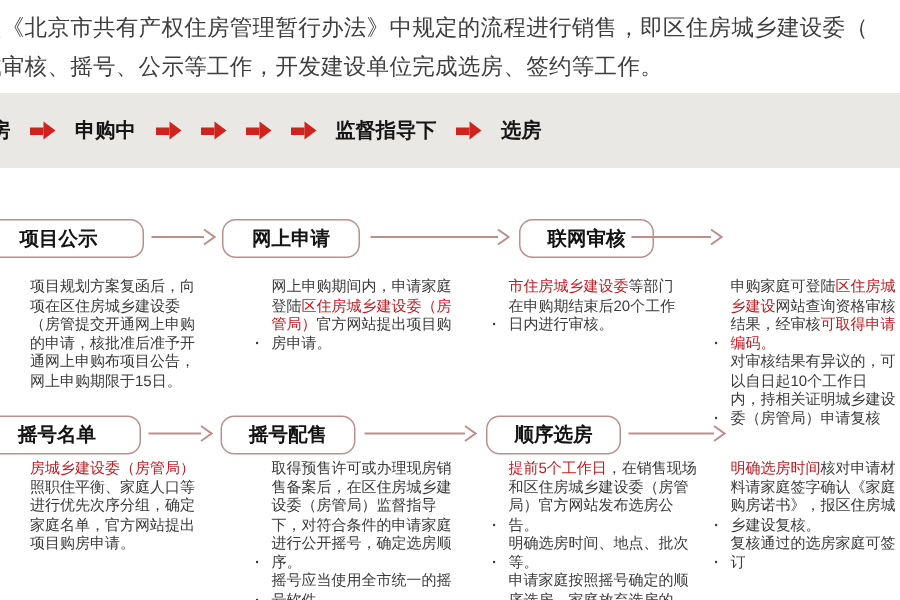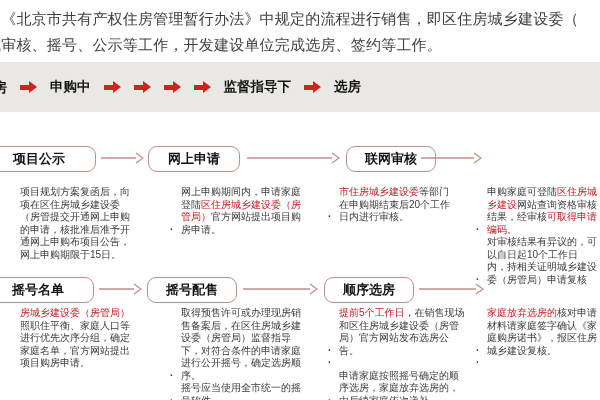--- a/index.html
+++ b/index.html
@@ -171,30 +171,32 @@
     </div>
   </div>
 
   <div class="col" style="left:308px;top:307px;width:160px">
     <div class="bullet">
       <span class="dot">·</span>
       <span class="segs"><span class="red">提前5个工作日</span><span>，在销售现场和区住房城乡建设委（房管局）官方网站发布选房公告。</span></span>
     </div>
     <div class="bullet">
       <span class="dot">·</span>
+      <span class="segs"><span>明确选房时间、地点、批次等。</span></span>
     </div>
     <div class="bullet">
       <span class="dot">·</span>
       <span class="segs"><span>申请家庭按照摇号确定的顺序选房，家庭放弃选房的，由后续家庭依次递补。</span></span>
     </div>
   </div>
 
   <div class="col" style="left:456px;top:307px;width:142px">
     <div class="bullet">
       <span class="dot">·</span>
-      <span class="segs"><span class="red">家庭放弃选房的</span><span>核对申请材料请家庭签字确认《家庭购房诺书》，报区住房城乡建设复核。</span></span>
-    </div>
-    <div class="bullet">
-      <span class="dot">·</span>
+      <span class="segs"><span class="red">明确选房时间</span><span>核对申请材料请家庭签字确认《家庭购房诺书》，报区住房城乡建设复核。</span></span>
+    </div>
+    <div class="bullet">
+      <span class="dot">·</span>
+      <span class="segs"><span>复核通过的选房家庭可签订</span></span>
     </div>
   </div>
 
 </div>
 
 </body></html>

